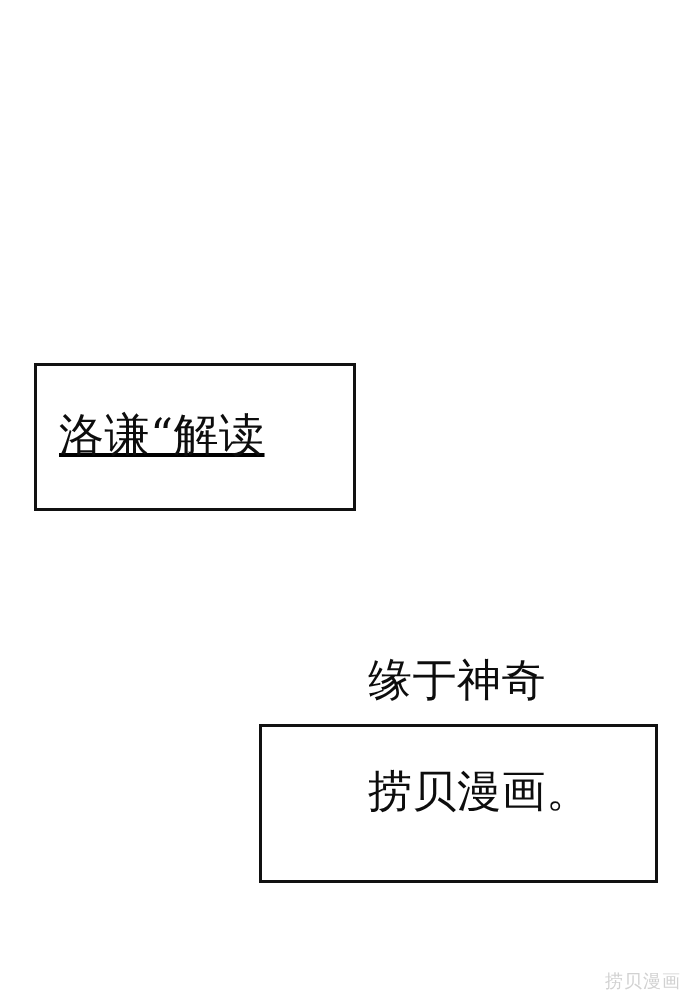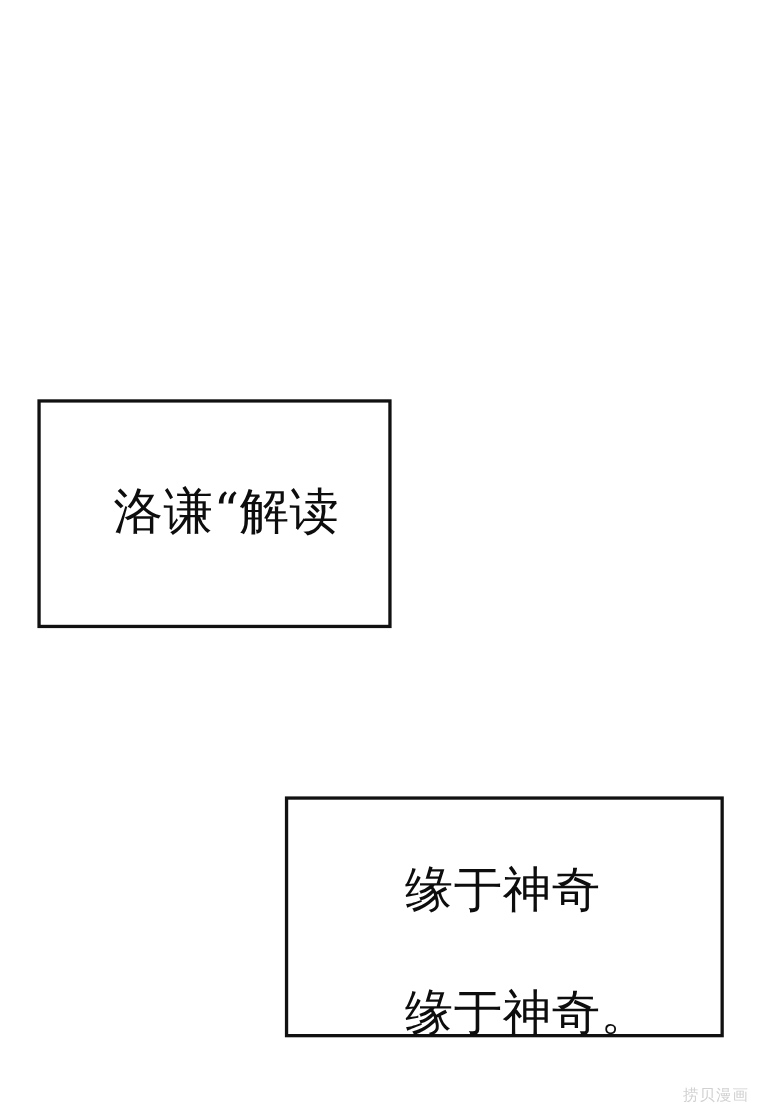--- a/index.html
+++ b/index.html
@@ -27,31 +27,32 @@
     box-sizing: border-box;
     background: #ffffff;
     border: 3px solid #111111;
     display: flex;
   }
 
   #box-1 {
     left: 34px;
     top: 363px;
     width: 322px;
-    height: 208px;
+    height: 148px;
     align-items: center;
-    justify-content: center;
+    justify-content: flex-start;
+    text-decoration: underline;
   }
 
   #box-2 {
     left: 259px;
     top: 724px;
     width: 399px;
-    height: 219px;
-    align-items: flex-start;
+    height: 159px;
+    align-items: flex-end;
     justify-content: flex-start;
   }
 
   .box-text {
     font-family: "DejaVu Serif", "Liberation Serif", serif;
     font-weight: 500;
     color: #0d0d0d;
     line-height: 1.26;
     white-space: pre-line;
     letter-spacing: 0.5px;
@@ -82,42 +83,42 @@
   }
 
   .line {
     display: block;
   }
 
   
   #watermark {
     position: absolute;
     right: 9px;
-    bottom: 0;
+    bottom: 12px;
     font-family: "DejaVu Sans", "Liberation Sans", sans-serif;
-    font-size: 14px;
+    font-size: 18px;
     letter-spacing: 1px;
     color: #c9c9c9;
     opacity: 0.85;
     user-select: none;
   }
 </style>
 </head>
 <body>
 
 <div class="page">
 
   <div class="text-box" id="box-1">
     <div class="box-text">
       <span class="line line-1">洛谦“解读</span>
     </div>
   </div>
 
   <div class="text-box" id="box-2">
     <div class="box-text">
       <span class="line line-1">缘于神奇</span>
-      <span class="line line-2">缘于神奇。</span>
+      <span class="line line-2">捞贝漫画。</span>
     </div>
   </div>
 
   <div id="watermark">捞贝漫画</div>
 
 </div>
 
 </body></html>

